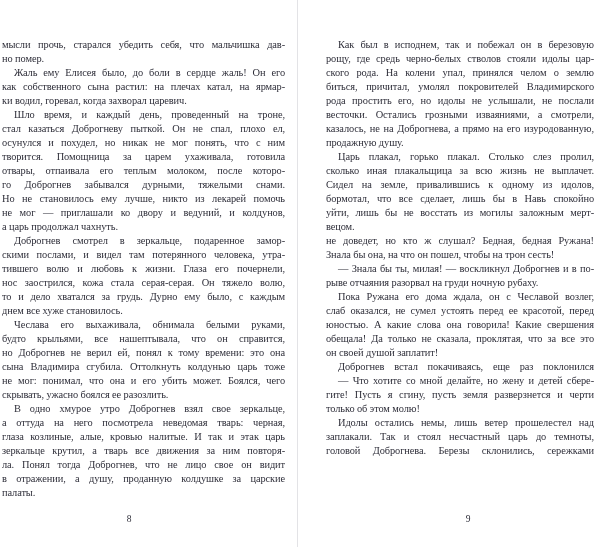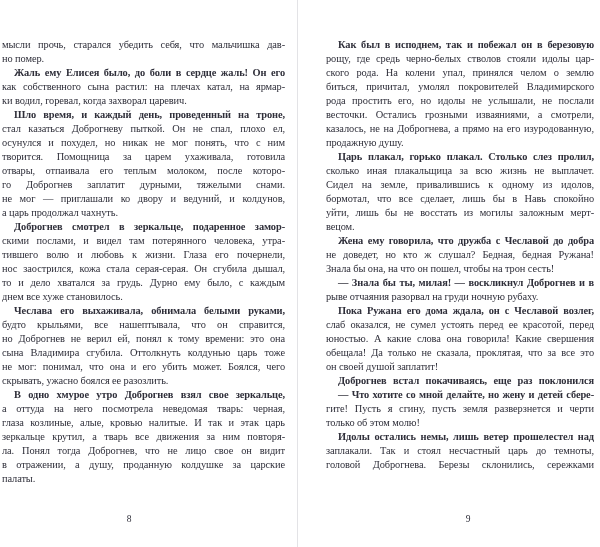--- a/index.html
+++ b/index.html
@@ -46,21 +46,20 @@
     text-align: justify;
     text-align-last: justify;
     overflow: hidden;
     white-space: normal;
   }
   .line.last {
     text-align-last: left;
   }
   .line.indent {
     text-indent: 12px;
-    font-weight: bold;
   }
   .page-number {
     position: absolute;
     top: 513px;
     transform: translateX(-50%);
     font-size: 9.5px;
     line-height: 12px;
     color: var(--text-color, #2f2f3a);
   }
   .page-number.left  { left: 129px; }
@@ -75,27 +74,28 @@
       <div class="line">мысли прочь, старался убедить себя, что мальчишка дав-</div>
       <div class="line last">но помер.</div>
       <div class="line indent">Жаль ему Елисея было, до боли в сердце жаль! Он его</div>
       <div class="line">как собственного сына растил: на плечах катал, на ярмар-</div>
       <div class="line last">ки водил, горевал, когда захворал царевич.</div>
       <div class="line indent">Шло время, и каждый день, проведенный на троне,</div>
       <div class="line">стал казаться Доброгневу пыткой. Он не спал, плохо ел,</div>
       <div class="line">осунулся и похудел, но никак не мог понять, что с ним</div>
       <div class="line">творится. Помощница за царем ухаживала, готовила</div>
       <div class="line">отвары, отпаивала его теплым молоком, после которо-</div>
-      <div class="line">го Доброгнев заплатит дурными, тяжелыми снами.</div>
+      <div class="line">го Доброгнев забывался дурными, тяжелыми снами.</div>
+      <div class="line">Но не становилось ему лучше, никто из лекарей помочь</div>
       <div class="line">не мог — приглашали ко двору и ведуний, и колдунов,</div>
       <div class="line last">а царь продолжал чахнуть.</div>
       <div class="line indent">Доброгнев смотрел в зеркальце, подаренное замор-</div>
       <div class="line">скими послами, и видел там потерянного человека, утра-</div>
       <div class="line">тившего волю и любовь к жизни. Глаза его почернели,</div>
-      <div class="line">нос заострился, кожа стала серая-серая. Он сгубила дышал,</div>
+      <div class="line">нос заострился, кожа стала серая-серая. Он тяжело волю,</div>
       <div class="line">то и дело хватался за грудь. Дурно ему было, с каждым</div>
       <div class="line last">днем все хуже становилось.</div>
       <div class="line indent">Чеслава его выхаживала, обнимала белыми руками,</div>
       <div class="line">будто крыльями, все нашептывала, что он справится,</div>
       <div class="line">но Доброгнев не верил ей, понял к тому времени: это она</div>
       <div class="line">сына Владимира сгубила. Оттолкнуть колдунью царь тоже</div>
       <div class="line">не мог: понимал, что она и его убить может. Боялся, чего</div>
       <div class="line last">скрывать, ужасно боялся ее разозлить.</div>
       <div class="line indent">В одно хмурое утро Доброгнев взял свое зеркальце,</div>
       <div class="line">а оттуда на него посмотрела неведомая тварь: черная,</div>
@@ -116,21 +116,20 @@
       <div class="line">рода простить его, но идолы не услышали, не послали</div>
       <div class="line">весточки. Остались грозными изваяниями, а смотрели,</div>
       <div class="line">казалось, не на Доброгнева, а прямо на его изуродованную,</div>
       <div class="line last">продажную душу.</div>
       <div class="line indent">Царь плакал, горько плакал. Столько слез пролил,</div>
       <div class="line">сколько иная плакальщица за всю жизнь не выплачет.</div>
       <div class="line">Сидел на земле, привалившись к одному из идолов,</div>
       <div class="line">бормотал, что все сделает, лишь бы в Навь спокойно</div>
       <div class="line">уйти, лишь бы не восстать из могилы заложным мерт-</div>
       <div class="line last">вецом.</div>
-      <div class="line indent">Жена ему говорила, что дружба с Чеславой до добра</div>
       <div class="line">не доведет, но кто ж слушал? Бедная, бедная Ружана!</div>
       <div class="line last">Знала бы она, на что он пошел, чтобы на трон сесть!</div>
       <div class="line indent">— Знала бы ты, милая! — воскликнул Доброгнев и в по-</div>
       <div class="line last">рыве отчаяния разорвал на груди ночную рубаху.</div>
       <div class="line indent">Пока Ружана его дома ждала, он с Чеславой возлег,</div>
       <div class="line">слаб оказался, не сумел устоять перед ее красотой, перед</div>
       <div class="line">юностью. А какие слова она говорила! Какие свершения</div>
       <div class="line">обещала! Да только не сказала, проклятая, что за все это</div>
       <div class="line last">он своей душой заплатит!</div>
       <div class="line indent">Доброгнев встал покачиваясь, еще раз поклонился</div>

